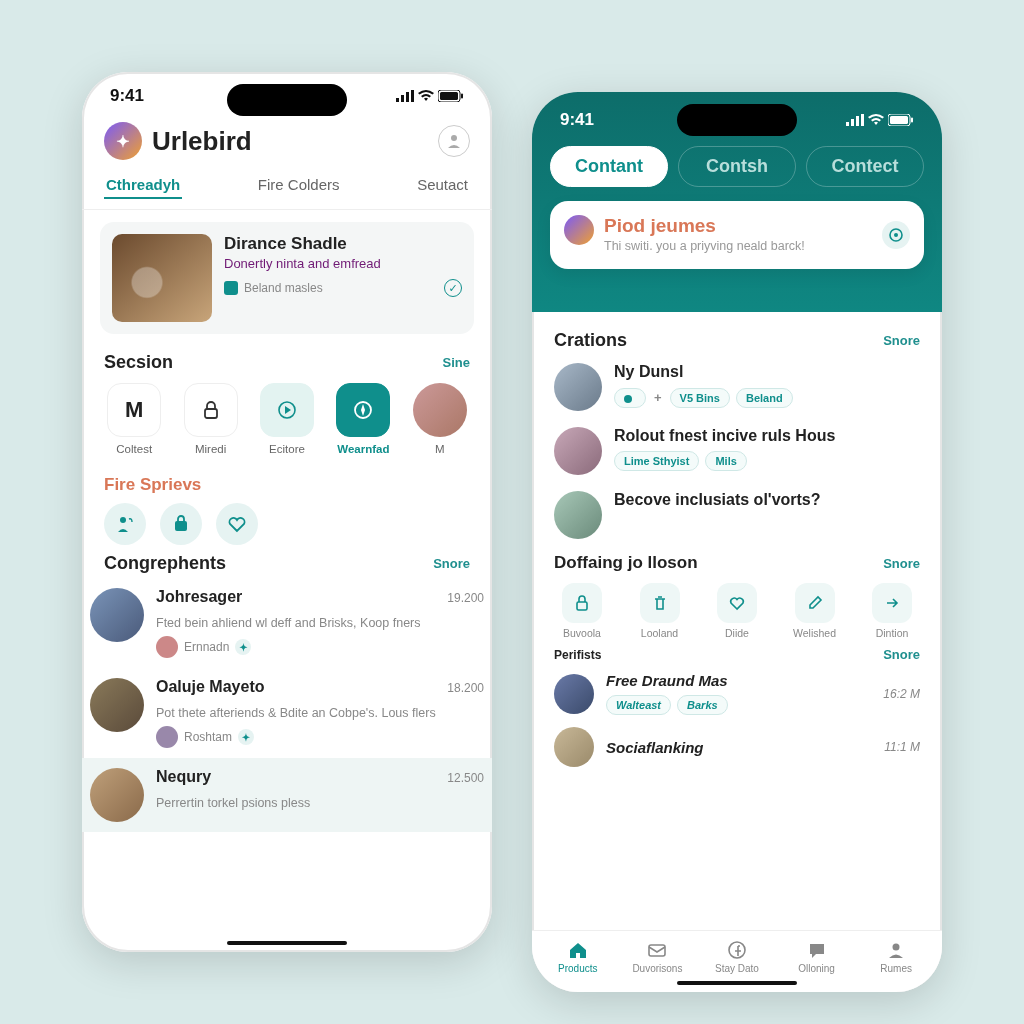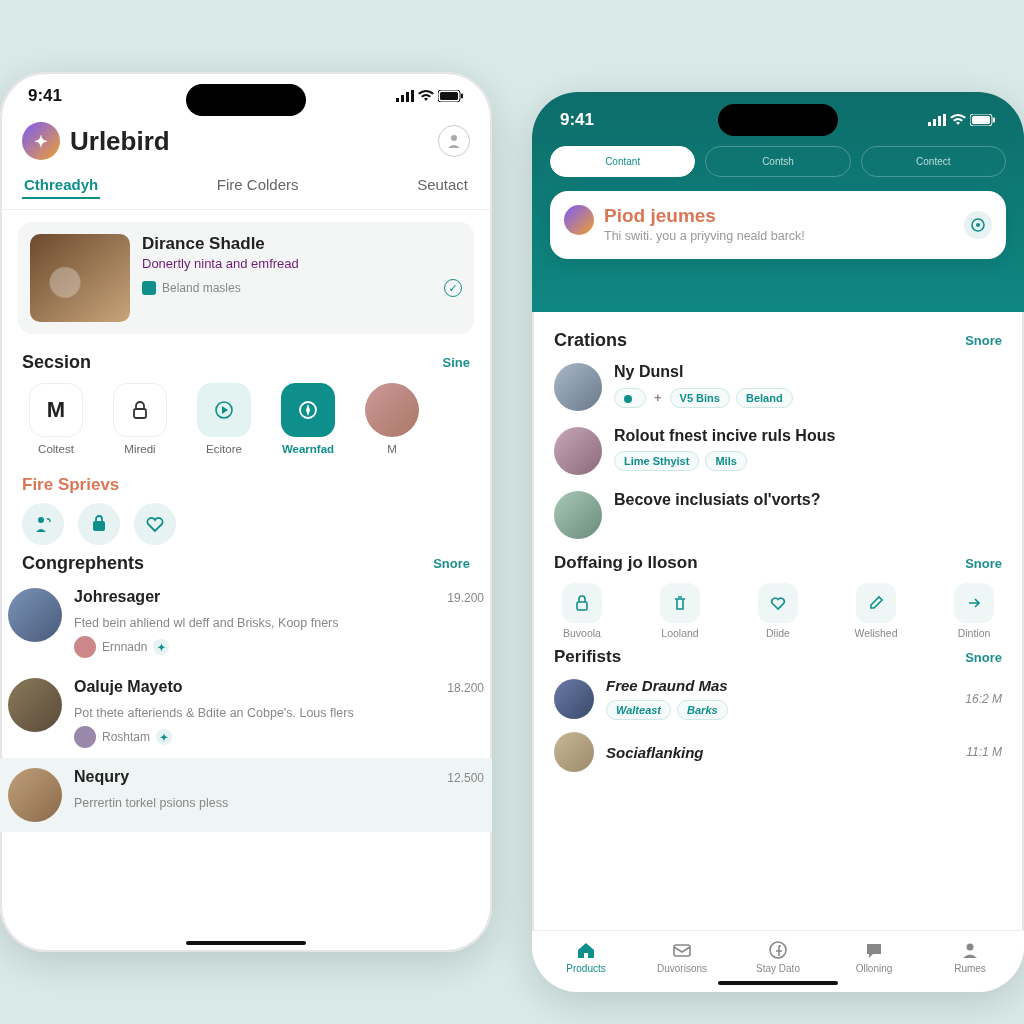--- a/index.html
+++ b/index.html
@@ -3,21 +3,21 @@
 <meta charset="utf-8">
 <style>
   * { box-sizing: border-box; margin:0; padding:0; font-family: -apple-system, Helvetica, Arial, sans-serif; }
   body {
     width:1024px; height:1024px;
     background:#d9eae9;
     display:flex; align-items:center; justify-content:center; gap:40px;
     overflow:hidden;
   }
   .phone {
-    width:492px; height:880px;
+    width:410px; height:880px;
     background:#fff;
     border-radius:46px;
     box-shadow:0 10px 40px rgba(0,0,0,0.15), inset 0 0 0 2px #e5e5e5;
     overflow:hidden;
     position:relative;
     display:flex; flex-direction:column;
   }
   .phone-right { height:900px; margin-top:60px; }
   .notch {
     position:absolute; top:12px; left:50%; transform:translateX(-50%);
@@ -88,21 +88,21 @@
   
   .r-top-bg {
     height:220px;
     background:linear-gradient(180deg,#0d6d6a,#0f8782);
     padding-top:4px;
   }
   .r-tabs {
     display:flex;gap:10px;padding:10px 18px 0;
   }
   .r-tab {
-    flex:1;text-align:center;font-size:10px;font-weight:400;
+    flex:1;text-align:center;font-size:18px;font-weight:700;
     padding:9px 0;border-radius:22px;
     color:#b8dedb;border:1.5px solid rgba(255,255,255,0.25);
   }
   .r-tab.active { background:#fff;color:#0f8f8c;border-color:#fff; }
 
   .hero-card {
     margin:14px 18px 0;background:#fff;border-radius:18px;
     padding:14px 16px 16px 54px;position:relative;
     box-shadow:0 6px 16px rgba(0,0,0,0.08);
   }
@@ -442,21 +442,21 @@
         <div class="action-ic">
             <svg width="18" height="18" viewBox="0 0 18 18">
               <path d="M4 9 H13 M10 5 L14 9 L10 13" fill="none" stroke="#0f8f8c" stroke-width="1.6"></path>
             </svg>
           </div>
         <div class="action-lbl">Dintion</div>
       </div>
     </div>
 
     <div class="sec-row">
-      <div class="sec-title" style="font-size:17px">Perifists</div>
+      <div class="sec-title" style="font-size:12px">Perifists</div>
       <div class="sec-more">Snore</div>
     </div>
 
     <div class="r-perifist">
       <div class="av" style="background:linear-gradient(135deg,#6a7aa8,#3a4a6a)"></div>
       <div class="p-body">
         <div class="p-name">Free Draund Mas</div>
         <div class="pill-row">
           <span class="pill">Walteast</span>
           <span class="pill">Barks</span>

